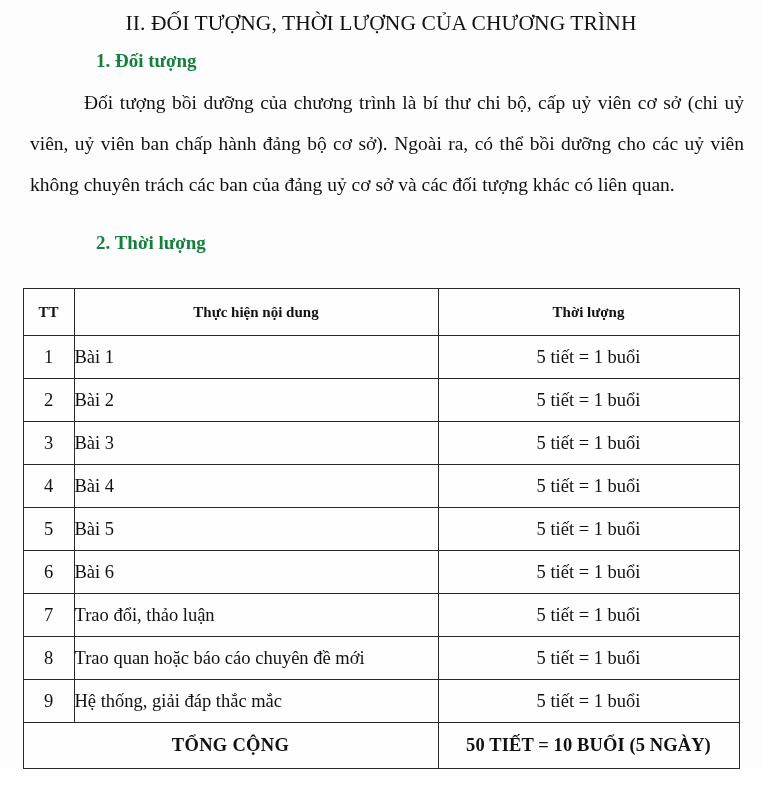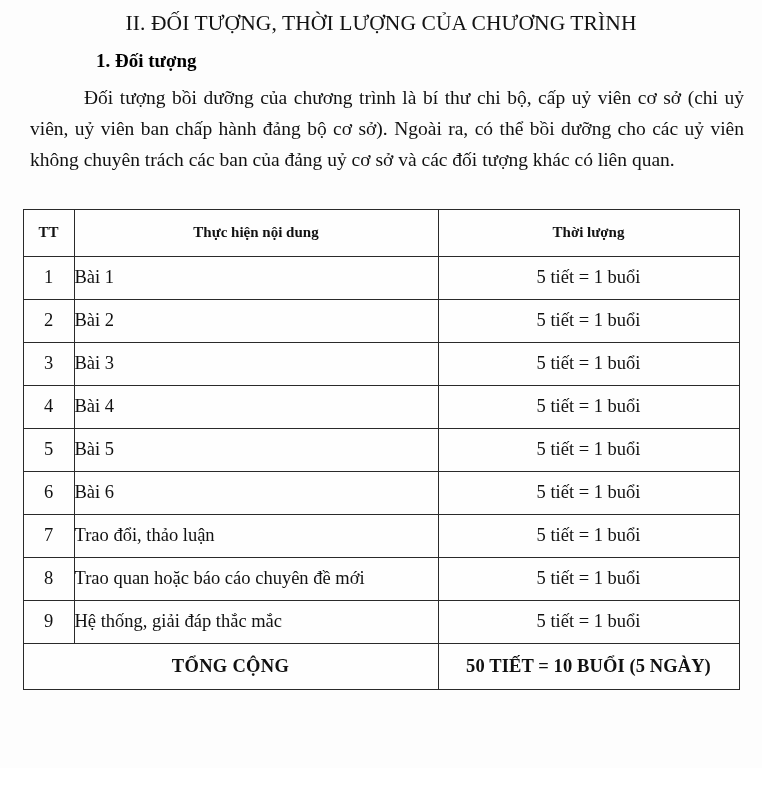--- a/index.html
+++ b/index.html
@@ -36,32 +36,32 @@
     line-height: 1.25;
     color: #131313;
   }
 
   .sub-heading {
     margin: 0;
     padding: 13px 0 0 96px;
     font-size: 19px;
     font-weight: 700;
     line-height: 1.2;
-    color: #000000;
+    color: #15803d;
   }
 
   .sub-heading.second {
     padding-top: 27px;
   }
 
   .body-para {
     margin: 0;
     padding: 9px 18px 0 30px;
     font-size: 19.5px;
-    line-height: 31px;
+    line-height: 41px;
     text-align: justify;
     text-indent: 54px;
     color: #111111;
     hyphens: none;
   }
 
   
   .table-wrap {
     padding: 34px 0 0 0;
   }
@@ -131,20 +131,21 @@
 <body>
 
 <div class="page">
 
   <h1 class="doc-title">II. ĐỐI TƯỢNG, THỜI LƯỢNG CỦA CHƯƠNG TRÌNH</h1>
 
   <h2 class="sub-heading">1. Đối tượng</h2>
 
   <p class="body-para">Đối tượng bồi dưỡng của chương trình là bí thư chi bộ, cấp uỷ viên cơ sở (chi uỷ viên, uỷ viên ban chấp hành đảng bộ cơ sở). Ngoài ra, có thể bồi dưỡng cho các uỷ viên không chuyên trách các ban của đảng uỷ cơ sở và các đối tượng khác có liên quan.</p>
 
+  <h2 class="sub-heading second">2. Thời lượng</h2>
 
   <div class="table-wrap">
     <table class="schedule">
       <colgroup>
         <col class="c-tt">
         <col class="c-name">
         <col class="c-dur">
       </colgroup>
       <thead>
         <tr>

